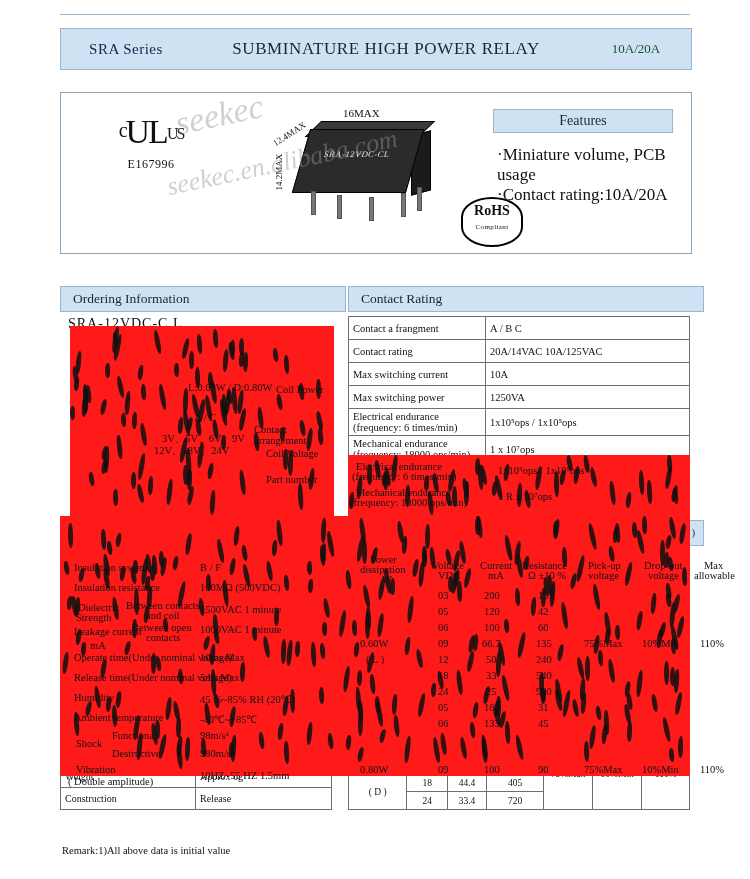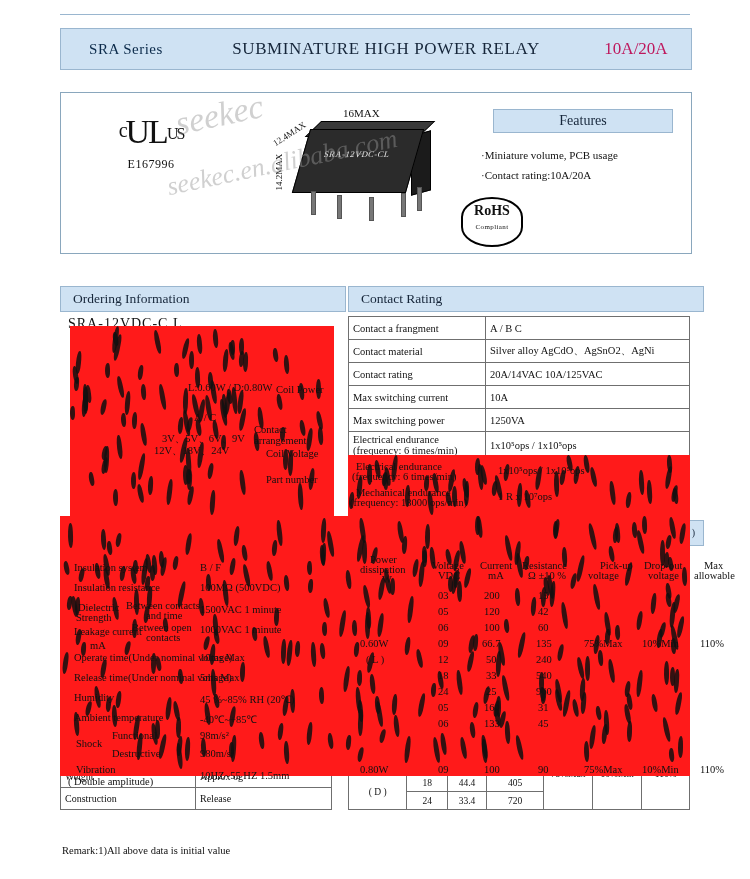--- a/index.html
+++ b/index.html
@@ -19,21 +19,21 @@
     background:#cfe2f3;border:1px solid #9ab6cf;
     display:flex;align-items:center;
   }
   .header .series{
     width:130px;text-align:center;font-size:15px;letter-spacing:.5px;color:#0b2a4a;
   }
   .header .title{
     flex:1;text-align:center;font-size:17px;letter-spacing:.6px;color:#16263a;
   }
   .header .rating{
-    width:110px;text-align:center;font-size:17px;color:#be185d;
+    width:110px;text-align:center;font-size:13px;color:#14532d;
   }
   .hr-top{position:absolute;left:60px;top:14px;width:630px;border-top:1px solid #9ab6cf;}
 
   
   .prodbox{
     position:absolute;left:60px;top:92px;width:630px;height:160px;
     border:1px solid #8aa7bd;background:#fff;
   }
   .ul-mark{position:absolute;left:30px;top:20px;width:120px;text-align:center;}
   .ul-logo{font-size:34px;font-family:"Liberation Serif",serif;letter-spacing:-2px;}
@@ -68,21 +68,21 @@
   .p2{left:86px;top:88px;}
   .p3{left:118px;top:90px;}
   .p4{left:150px;top:86px;}
   .p5{left:166px;top:80px;}
 
   .features-title{
     position:absolute;left:432px;top:16px;width:178px;height:22px;
     background:#cfe2f3;border:1px solid #9ab6cf;
     font-size:14px;text-align:center;line-height:22px;color:#16263a;
   }
-  .features-list{position:absolute;left:420px;top:52px;width:190px;font-size:11px;line-height:20px;}
+  .features-list{position:absolute;left:436px;top:52px;width:190px;font-size:17px;line-height:20px;}
   .rohs{
     position:absolute;left:400px;top:104px;width:58px;height:46px;
     border:2px solid #000;border-radius:50%/40%;
     text-align:center;
   }
   .rohs .r1{font-size:14px;font-weight:bold;line-height:24px;}
   .rohs .r2{font-size:7px;letter-spacing:.4px;}
 
   
   .secbar{
@@ -220,24 +220,20 @@
       <div class="lab v3">3V、5V、6V、9V</div>
       <div class="lab v4">12V、18V、24V</div>
     </div>
   </div>
 
   <table class="tbl-contact">
     <tbody>
       <tr>
           <td>Contact a frangment</td>
           <td>A / B C</td>
-        </tr>
-      <tr>
-          <td>Contact material</td>
-          <td>Silver alloy AgCdO、AgSnO2、AgNi</td>
         </tr>
       <tr>
           <td>Contact rating</td>
           <td>20A/14VAC 10A/125VAC</td>
         </tr>
       <tr>
           <td>Max switching current</td>
           <td>10A</td>
         </tr>
       <tr>
@@ -812,21 +808,21 @@
       <div class="scr" style="left:577px;top:154px;height:27px;transform:rotate(6deg)"></div>
       <div class="scr" style="left:317px;top:185px;height:26px;transform:rotate(-10deg)"></div>
       <div class="scr" style="left:315px;top:180px;height:18px;transform:rotate(-6deg)"></div>
       <div class="rtext" style="left:14px;top:46px">Insulation system</div>
       <div class="rtext" style="left:140px;top:46px">B / F</div>
       <div class="rtext" style="left:14px;top:66px">Insulation resistance</div>
       <div class="rtext" style="left:140px;top:66px">100MΩ (500VDC)</div>
       <div class="rtext" style="left:18px;top:86px">Dielectric</div>
       <div class="rtext" style="left:16px;top:96px">Strength</div>
       <div class="rtext" style="left:66px;top:84px">Between contacts</div>
-      <div class="rtext" style="left:86px;top:94px">and time</div>
+      <div class="rtext" style="left:86px;top:94px">and coil</div>
       <div class="rtext" style="left:140px;top:88px">1500VAC 1 minute</div>
       <div class="rtext" style="left:14px;top:110px">Leakage current</div>
       <div class="rtext" style="left:72px;top:106px">Between open</div>
       <div class="rtext" style="left:86px;top:116px">contacts</div>
       <div class="rtext" style="left:140px;top:108px">1000VAC 1 minute</div>
       <div class="rtext" style="left:30px;top:124px">mA</div>
       <div class="rtext" style="left:14px;top:136px">Operate time(Under nominal voltage)</div>
       <div class="rtext" style="left:140px;top:136px">10ms Max</div>
       <div class="rtext" style="left:14px;top:156px">Release time(Under nominal voltage)</div>
       <div class="rtext" style="left:140px;top:156px">5ms Max</div>
@@ -844,21 +840,21 @@
       <div class="rtext" style="left:140px;top:254px">10HZ~55 HZ 1.5mm</div>
       <div class="rtext" style="left:310px;top:38px">Power</div>
       <div class="rtext" style="left:300px;top:48px">dissipation</div>
       <div class="rtext" style="left:322px;top:58px">W</div>
       <div class="rtext" style="left:372px;top:44px">Voltage</div>
       <div class="rtext" style="left:378px;top:54px">VDC</div>
       <div class="rtext" style="left:420px;top:44px">Current</div>
       <div class="rtext" style="left:428px;top:54px">mA</div>
       <div class="rtext" style="left:462px;top:44px">Resistance</div>
       <div class="rtext" style="left:468px;top:54px">Ω ±10 %</div>
-      <div class="rtext" style="left:540px;top:44px">Pick-up</div>
+      <div class="rtext" style="left:528px;top:44px">Pick-up</div>
       <div class="rtext" style="left:528px;top:54px">voltage</div>
       <div class="rtext" style="left:584px;top:44px">Drop-out</div>
       <div class="rtext" style="left:588px;top:54px">voltage</div>
       <div class="rtext" style="left:644px;top:44px">Max</div>
       <div class="rtext" style="left:634px;top:54px">allowable</div>
       <div class="rtext" style="left:378px;top:74px">03</div>
       <div class="rtext" style="left:424px;top:74px">200</div>
       <div class="rtext" style="left:478px;top:74px">15</div>
       <div class="rtext" style="left:378px;top:90px">05</div>
       <div class="rtext" style="left:424px;top:90px">120</div>

